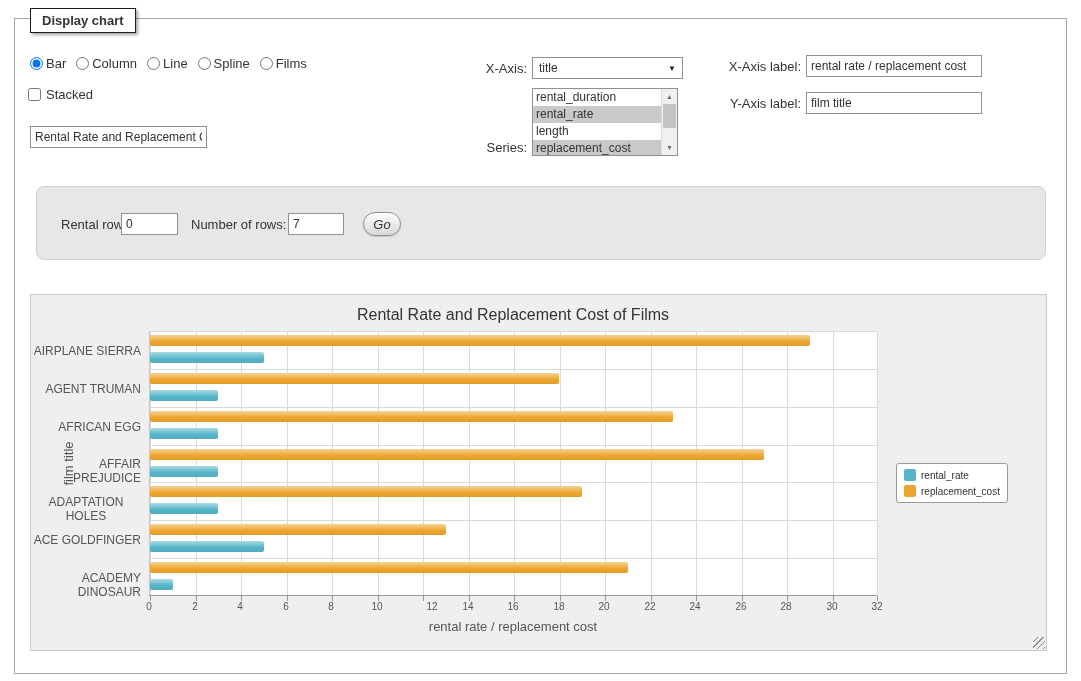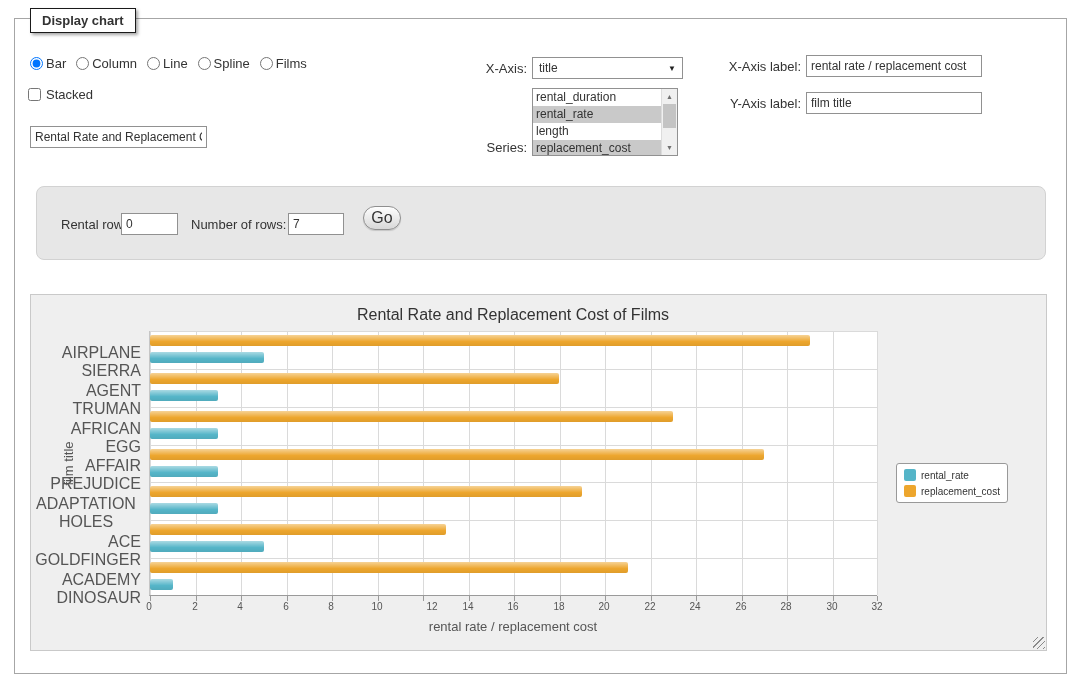--- a/index.html
+++ b/index.html
@@ -29,30 +29,30 @@
   .lb-thumb { position: absolute; left: 1px; right: 1px; top: 15px; height: 24px; background: #c4c4c4; }
   #xlabel-text { left: 718px; top: 59px; width: 83px; }
   #xlabel-input { left: 806px; top: 55px; width: 176px; }
   #ylabel-text { left: 718px; top: 96px; width: 83px; }
   #ylabel-input { left: 806px; top: 92px; width: 176px; }
   .rows-panel { position: absolute; left: 36px; top: 186px; width: 1010px; height: 74px; background: #e7e7e7; border: 1px solid #d2d2d2; border-radius: 8px; }
   #start-label { position: absolute; left: 24px; top: 30px; }
   #start-input { left: 84px; top: 26px; width: 57px; }
   #num-label { position: absolute; left: 154px; top: 30px; }
   #num-input { left: 251px; top: 26px; width: 56px; }
-  #go-btn { position: absolute; left: 326px; top: 19px; width: 38px; height: 24px; border: 1px solid #8f8f8f; border-radius: 12px; background: linear-gradient(#fefefe, #d8d8d8); font-family: inherit; font-size: 16px; color: #333; cursor: pointer; box-shadow: 0 1px 1px rgba(0,0,0,.15); }
+  #go-btn { position: absolute; left: 326px; top: 25px; width: 38px; height: 24px; border: 1px solid #8f8f8f; border-radius: 12px; background: linear-gradient(#fefefe, #d8d8d8); font-family: inherit; font-size: 13px; color: #333; cursor: pointer; box-shadow: 0 1px 1px rgba(0,0,0,.15); font-style: italic; }
   .chart-panel { position: absolute; left: 30px; top: 294px; width: 1017px; height: 357px; background: #efefef; border: 1px solid #c9c9c9; }
   #chart-title { position: absolute; left: 118px; top: 11px; width: 728px; text-align: center; font-size: 16px; color: #333; }
   #plot-area { position: absolute; left: 118px; top: 36px; width: 728px; height: 265px; background: #fff; border-bottom: 1px solid #9a9a9a; border-left: 1px solid #c5c5c5; }
   .grid-v { position: absolute; top: 0; bottom: 0; width: 1px; background: #dadada; }
   .grid-h { position: absolute; left: 0; right: 0; height: 1px; background: #dadada; }
   .tick-mark { position: absolute; bottom: -6px; width: 1px; height: 5px; background: #9a9a9a; }
   .bar { position: absolute; left: 0; height: 11px; border-radius: 2px; background-image: linear-gradient(to bottom, rgba(255,255,255,.5), rgba(255,255,255,0) 60%, rgba(0,0,0,.06)); }
   #cat-labels { position: absolute; left: 0; top: 36px; width: 110px; height: 265px; }
-  .cat-label { position: absolute; right: 0; width: 110px; text-align: right; font-size: 16px; color: #555; }
+  .cat-label { position: absolute; right: 0; width: 110px; text-align: right; font-size: 12px; color: #555; }
   #y-axis-title { position: absolute; left: 30px; top: 301px; width: 265px; text-align: center; transform-origin: 0 0; transform: rotate(-90deg); font-size: 13px; color: #555; }
   #x-ticks { position: absolute; left: 118px; top: 306px; width: 728px; height: 12px; }
   .x-tick-label { position: absolute; width: 30px; text-align: center; font-size: 10px; color: #555; }
   #x-axis-title { position: absolute; left: 118px; top: 324px; width: 728px; text-align: center; font-size: 13px; color: #555; }
   #chart-legend { position: absolute; left: 865px; top: 168px; background: #fff; border: 1px solid #999; border-radius: 3px; padding: 5px 7px; display: flex; flex-direction: column; gap: 4px; }
   .legend-item { display: flex; align-items: center; gap: 5px; }
   .legend-swatch { width: 12px; height: 12px; border-radius: 2px; display: inline-block; }
   .legend-label { font-size: 10px; color: #333; }
   #resize-handle { position: absolute; right: 1px; bottom: 1px; width: 12px; height: 12px; background: repeating-linear-gradient(135deg, transparent 0 3px, #8a8a8a 3px 4px); cursor: nwse-resize; }
 </style>

